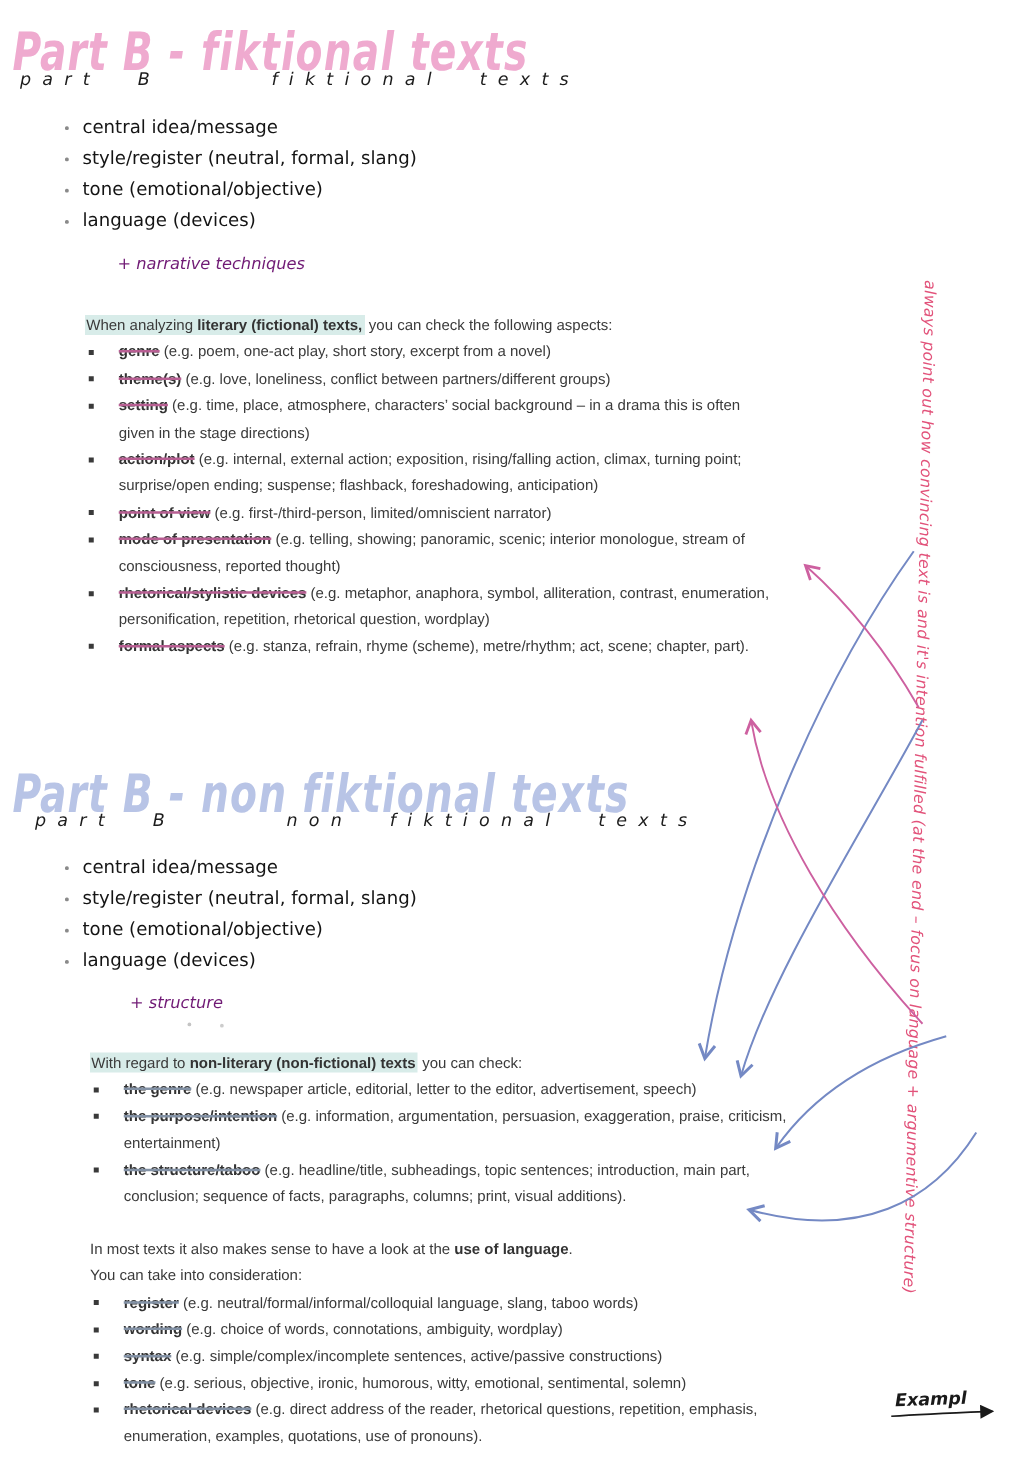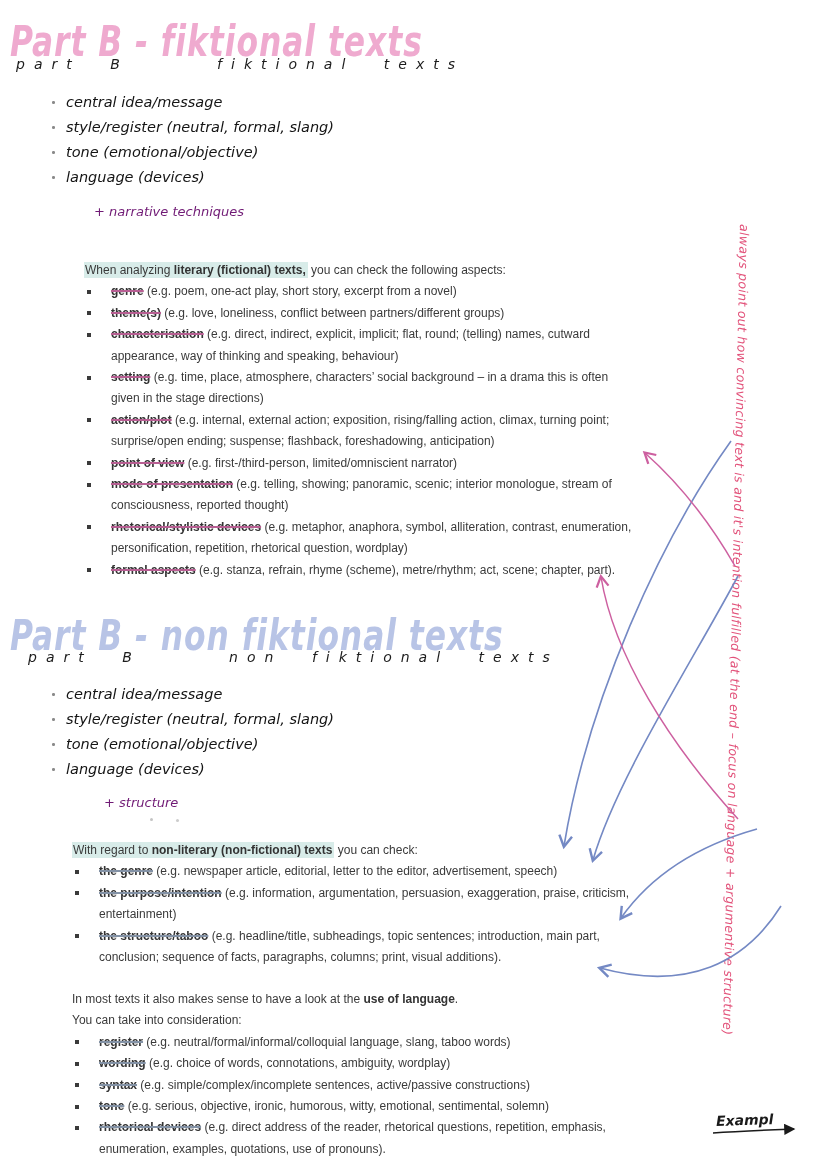--- a/index.html
+++ b/index.html
@@ -21,33 +21,33 @@
   
   .hand-title{
     font-family:"DejaVu Sans",sans-serif;font-style:italic;font-size:14px;
     letter-spacing:9px;word-spacing:16px;color:#1c1c1c;white-space:pre;text-align:right;
   }
   #ht1{left:16px;top:56px;}
   #ht2{left:28px;top:649px;}
 
   
   .hw-list{list-style:none;margin:0;padding:0;font-family:"DejaVu Sans",sans-serif;
-    font-style:italic;font-size:14.5px;line-height:25px;color:#141414;}
+    font-size:14.5px;line-height:25px;color:#141414;}
   .hw-list li{padding-left:14px;position:relative;}
   .hw-list li::before{content:"";position:absolute;left:0;top:11px;width:2.5px;height:2.5px;border-radius:50%;background:#8a8a8a;}
   #hw1{left:52px;top:90px;}
   #hw2{left:52px;top:682px;}
 
   .plus{font-family:"DejaVu Sans",sans-serif;font-style:italic;font-size:13px;color:#701a75;}
   #plus1{left:94px;top:204px;}
   #plus2{left:104px;top:795px;}
 
   
   .typed{font-size:12px;line-height:21.4px;}
-  #typed1{left:84px;top:250px;width:556px;margin-top:10px;}
+  #typed1{left:68px;top:250px;width:556px;}
   #typed2{left:72px;top:840px;width:576px;}
   #lang{left:72px;top:989px;width:576px;}
   .typed b{color:#333;}
   .hl{background:#d8ece9;padding:1px 2px 1px 1px;}
   ul.sq{list-style:none;margin:0;padding:0;}
   ul.sq li{padding-left:27px;position:relative;}
   ul.sq li::before{content:"";position:absolute;left:3px;top:8.5px;width:4px;height:4px;background:#3a3a3a;}
   .strike-f{text-decoration:line-through;text-decoration-color:#b85f93;text-decoration-thickness:1.6px;}
   .strike-n{text-decoration:line-through;text-decoration-color:#8392a6;text-decoration-thickness:1.6px;}
 
@@ -83,21 +83,20 @@
 </ul>
 <div class="abs plus" id="plus1">+ narrative techniques</div>
 
 <div class="abs typed" id="typed1">
   <div>
     <span class="hl"><span>When analyzing </span><b>literary (fictional) texts,</b></span><span> you can check the following aspects:</span>
   </div>
   <ul class="sq">
     <li><b class="strike-f">genre</b><span> (e.g. poem, one-act play, short story, excerpt from a novel)</span></li>
     <li><b class="strike-f">theme(s)</b><span> (e.g. love, loneliness, conflict between partners/different groups)</span></li>
-    <li><b class="strike-f">characterisation</b><span> (e.g. direct, indirect, explicit, implicit; flat, round; (telling) names, cutward appearance, way of thinking and speaking, behaviour)</span></li>
     <li><b class="strike-f">setting</b><span> (e.g. time, place, atmosphere, characters’ social background – in a drama this is often given in the stage directions)</span></li>
     <li><b class="strike-f">action/plot</b><span> (e.g. internal, external action; exposition, rising/falling action, climax, turning point; surprise/open ending; suspense; flashback, foreshadowing, anticipation)</span></li>
     <li><b class="strike-f">point of view</b><span> (e.g. first-/third-person, limited/omniscient narrator)</span></li>
     <li><b class="strike-f">mode of presentation</b><span> (e.g. telling, showing; panoramic, scenic; interior monologue, stream of consciousness, reported thought)</span></li>
     <li><b class="strike-f">rhetorical/stylistic devices</b><span> (e.g. metaphor, anaphora, symbol, alliteration, contrast, enumeration, personification, repetition, rhetorical question, wordplay)</span></li>
     <li><b class="strike-f">formal aspects</b><span> (e.g. stanza, refrain, rhyme (scheme), metre/rhythm; act, scene; chapter, part).</span></li>
   </ul>
 </div>
 
 <div class="abs big-title" id="t2">Part B - non fiktional texts</div>

